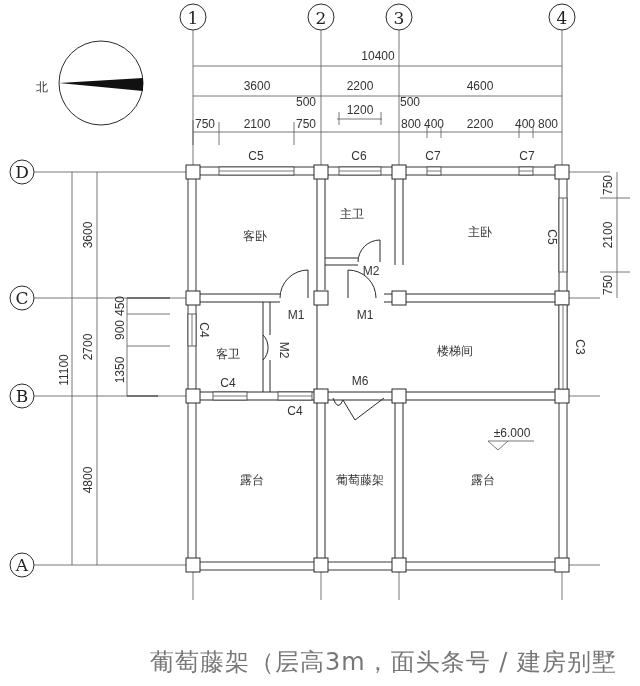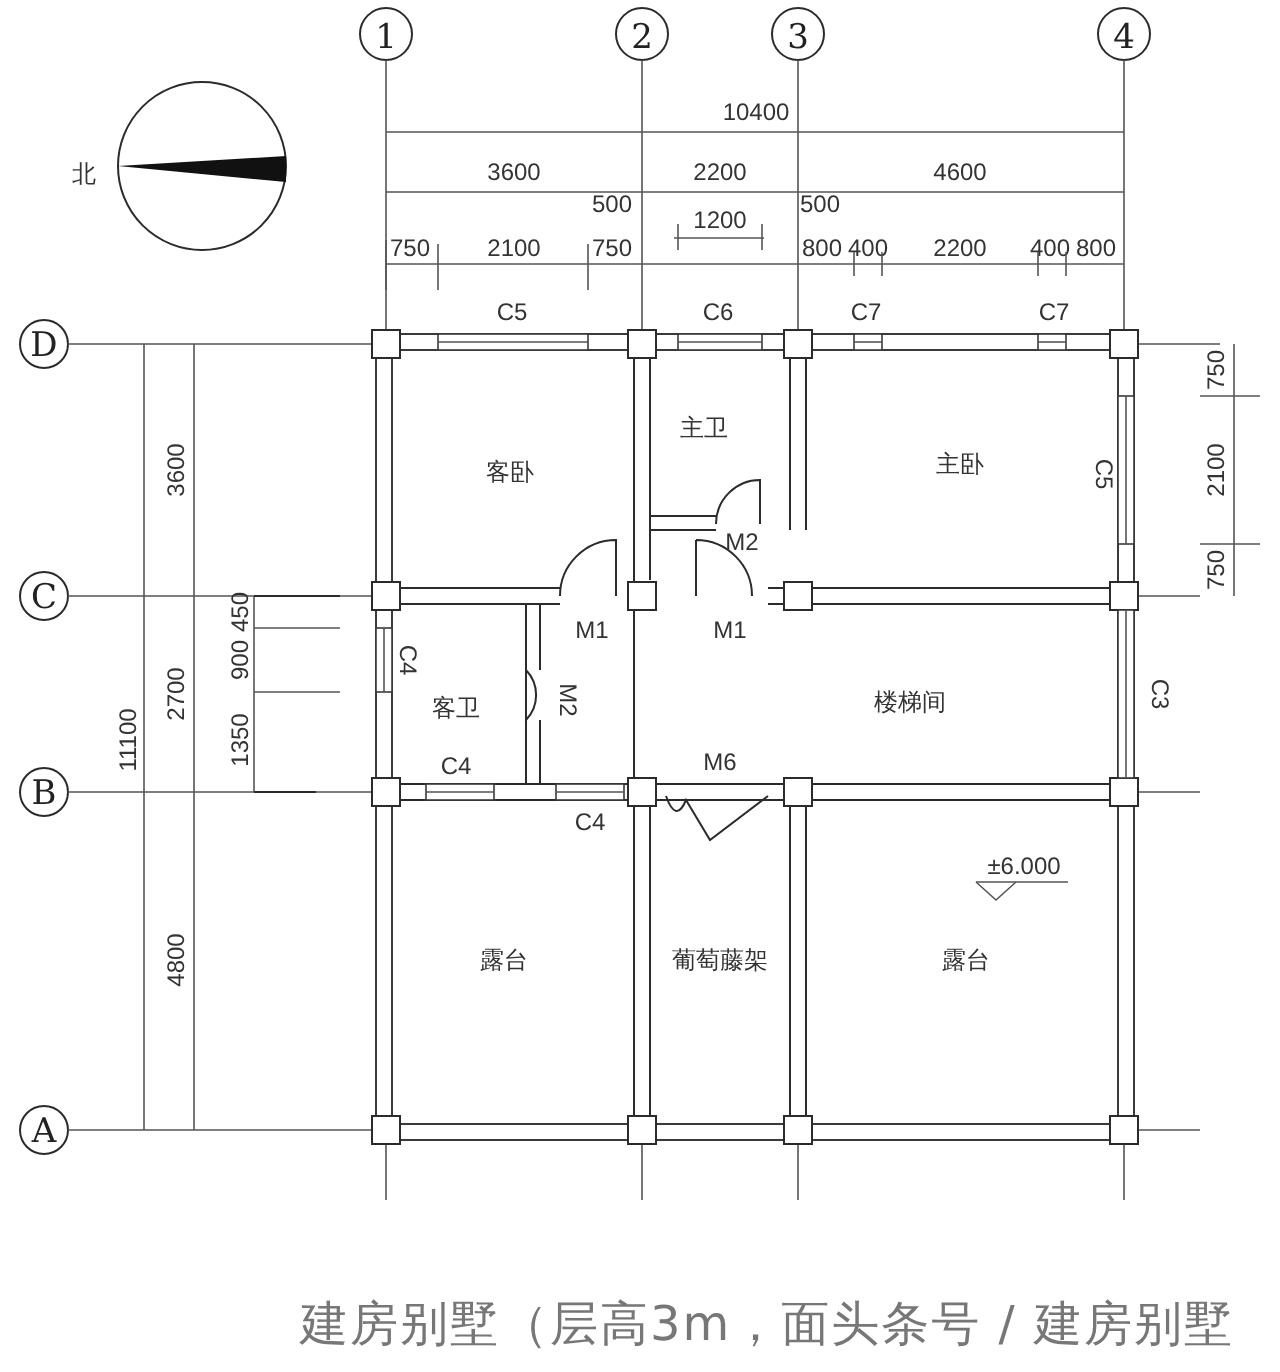--- a/index.html
+++ b/index.html
@@ -232,14 +232,14 @@
   </g>
 
   <g>
     <text x="512" y="437" text-anchor="middle" class="dim">±6.000</text>
   	<line x1="488" y1="441" x2="534" y2="441" class="thin"></line>
     <polyline points="488,441 498,450 508,441" class="thin"></polyline>
   </g>
 </svg>
 
 <div class="caption">
-  <span>建房别墅（层高3m，面</span><span>头条号 / 建房别墅</span>
+  <span>葡萄藤架（层高3m，面</span><span>头条号 / 建房别墅</span>
 </div>
 
 </body></html>

